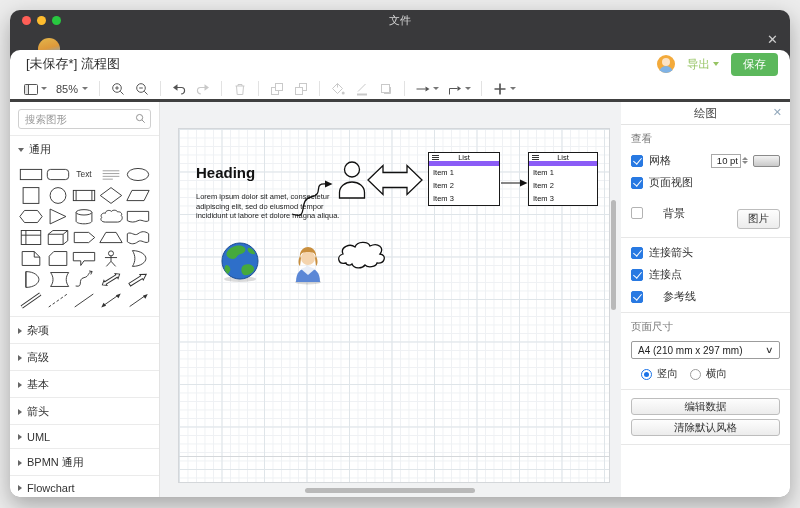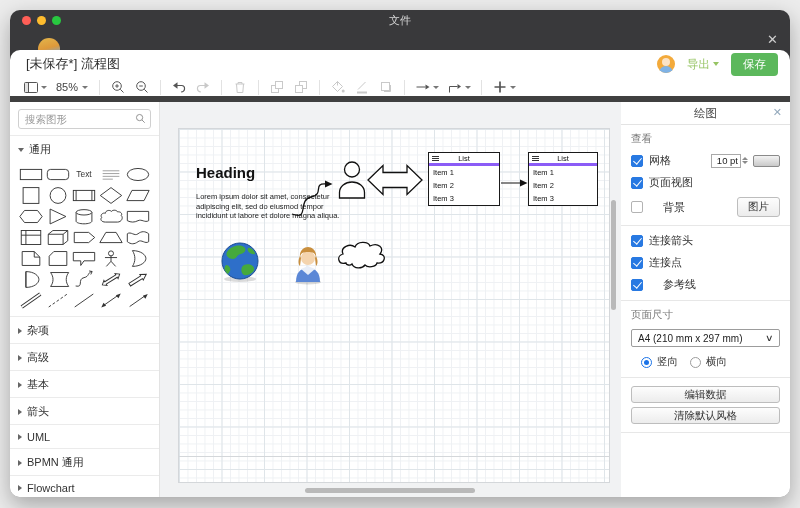--- a/index.html
+++ b/index.html
@@ -28,21 +28,21 @@
   .doc-title { font-size:13px; color:#2f2f2f; }
   .header-right { margin-left:auto; display:flex; align-items:center; gap:12px; }
   .avatar { width:18px; height:18px; border-radius:50%; background:#f3aa3b; position:relative; overflow:hidden; }
   .avatar::before { content:""; position:absolute; left:5px; top:3px; width:8px; height:8px; border-radius:50%; background:#fbe3c6; }
   .avatar::after  { content:""; position:absolute; left:2px; top:11px; width:14px; height:8px; border-radius:7px 7px 0 0; background:#7fb2e5; }
   .export-link { font-size:11.5px; color:#96c463; display:flex; align-items:center; gap:3px; cursor:default; }
   .export-caret { width:0; height:0; border-left:3.5px solid transparent; border-right:3.5px solid transparent; border-top:4px solid #96c463; }
   .save-btn { background:#5cb85c; color:#fff; font-size:11.5px; border:none; border-radius:4px; padding:4px 12px; cursor:default; }
 
   
-  .toolbar { height:24px; display:flex; align-items:center; padding:0 10px; gap:2px; border-bottom:6px solid #404040; }
+  .toolbar { height:24px; display:flex; align-items:center; padding:0 10px; gap:2px; border-bottom:3px solid #404040; }
   .tb-btn { display:flex; align-items:center; gap:2px; padding:2px 3px; color:#555; }
   .tb-btn.disabled { color:#c9c9c9; }
   .tb-btn svg { display:block; }
   .tb-zoom { font-size:11px; color:#444; padding:0 4px; display:flex; align-items:center; gap:4px; }
   .caret { width:0; height:0; border-left:3px solid transparent; border-right:3px solid transparent; border-top:3.5px solid #777; }
   .tb-sep { width:1px; height:15px; background:#e2e2e2; margin:0 5px; }
 
   
   .content { flex:1; display:flex; min-height:0; }
 
@@ -71,21 +71,21 @@
             linear-gradient(to bottom,#dfe5e9 1px,transparent 1px),
             linear-gradient(to right,#eef1f4 1px,transparent 1px),
             linear-gradient(to bottom,#eef1f4 1px,transparent 1px);
           background-size:42.5px 42.5px,42.5px 42.5px,8.5px 8.5px,8.5px 8.5px; }
   .page-break { position:absolute; left:0; top:327px; width:100%; height:1px; background:#d4d7da; }
   .cv-heading { position:absolute; left:36px; top:62px; font-size:15px; font-weight:bold; color:#111; }
   .cv-paragraph { position:absolute; left:36px; top:90px; width:153px; font-size:7.5px; line-height:9.5px; color:#222; }
   .draw-layer { position:absolute; left:0; top:0; width:485px; height:395px; pointer-events:none; }
 
   .list-shape { position:absolute; background:#fff; border:1px solid #1a1a1a; font-size:7.5px; color:#111; }
-  .list-head { height:13px; border-bottom:3px solid #8b5cf6; display:flex; align-items:center; padding:0 3px; }
+  .list-head { height:13px; border-bottom:5px solid #8b5cf6; display:flex; align-items:center; padding:0 3px; }
   .list-burger { width:7px; height:5px; border-top:1px solid #333; border-bottom:1px solid #333; position:relative; }
   .list-burger::after { content:""; position:absolute; left:0; top:1.5px; width:100%; height:1px; background:#333; }
   .list-title { flex:1; text-align:center; margin-right:7px; }
   .list-item { height:13px; line-height:13px; padding-left:4px; }
 
   .vscroll { position:absolute; right:5px; top:98px; width:5px; height:110px; background:#b9b9b9; border-radius:3px; }
   .hscroll { position:absolute; left:145px; bottom:4px; width:170px; height:5px; background:#b9b9b9; border-radius:3px; }
 
   
   .fpanel { width:169px; background:#fff; font-size:11px; color:#333; display:flex; flex-direction:column; }
@@ -102,21 +102,21 @@
   .cbox.off { background:#fff; border:1px solid #b3b3b3; }
   .grid-size { margin-left:auto; display:flex; align-items:center; }
   .size-input { width:30px; height:14px; border:1px solid #a9a9a9; font-size:9.5px; text-align:right; padding-right:2px; line-height:12px; background:#fff; color:#222; }
   .stepper { display:flex; flex-direction:column; margin-left:1px; }
   .stepper span { width:0; height:0; border-left:3px solid transparent; border-right:3px solid transparent; margin:0.5px 0; }
   .step-up { border-bottom:3.5px solid #8a8a8a; }
   .step-down { border-top:3.5px solid #8a8a8a; }
   .swatch { width:27px; height:12px; border:1px solid #8a8a8a; border-radius:2px; margin-left:5px;
             background:linear-gradient(#f3f3f3,#c9c9c9); }
   .mini-btn { margin-left:auto; font-size:10.5px; color:#333; border:1px solid #bdbdbd; border-radius:3px;
-              background:linear-gradient(#fdfdfd,#ececec); padding:2px 10px; cursor:default; font-family:inherit; }
+              background:linear-gradient(#fdfdfd,#ececec); padding:2px 10px; cursor:default; font-family:inherit;margin-top:12px; }
   .selectbox { height:18px; border:1px solid #9c9c9c; border-radius:2px; display:flex; align-items:center;
                padding:0 6px; font-size:10px; color:#222; background:#fff; margin-bottom:8px; }
   .sel-caret { margin-left:auto; font-size:9px; color:#333; transform:scaleX(1.3); }
   .radio-row { display:flex; gap:12px; margin-left:10px; }
   .radio { display:flex; align-items:center; gap:5px; font-size:10.5px; color:#333; }
   .rdot { width:11px; height:11px; border-radius:50%; position:relative; flex:none; }
   .rdot.on { border:1px solid #1a73e8; background:#fff; }
   .rdot.on::after { content:""; position:absolute; left:2px; top:2px; width:5px; height:5px; border-radius:50%; background:#1a73e8; }
   .rdot.off { border:1px solid #9c9c9c; background:#fff; }
   .fp-buttons { padding:8px 10px; border-bottom:1px solid #e7e7e7; display:flex; flex-direction:column; gap:4px; }

